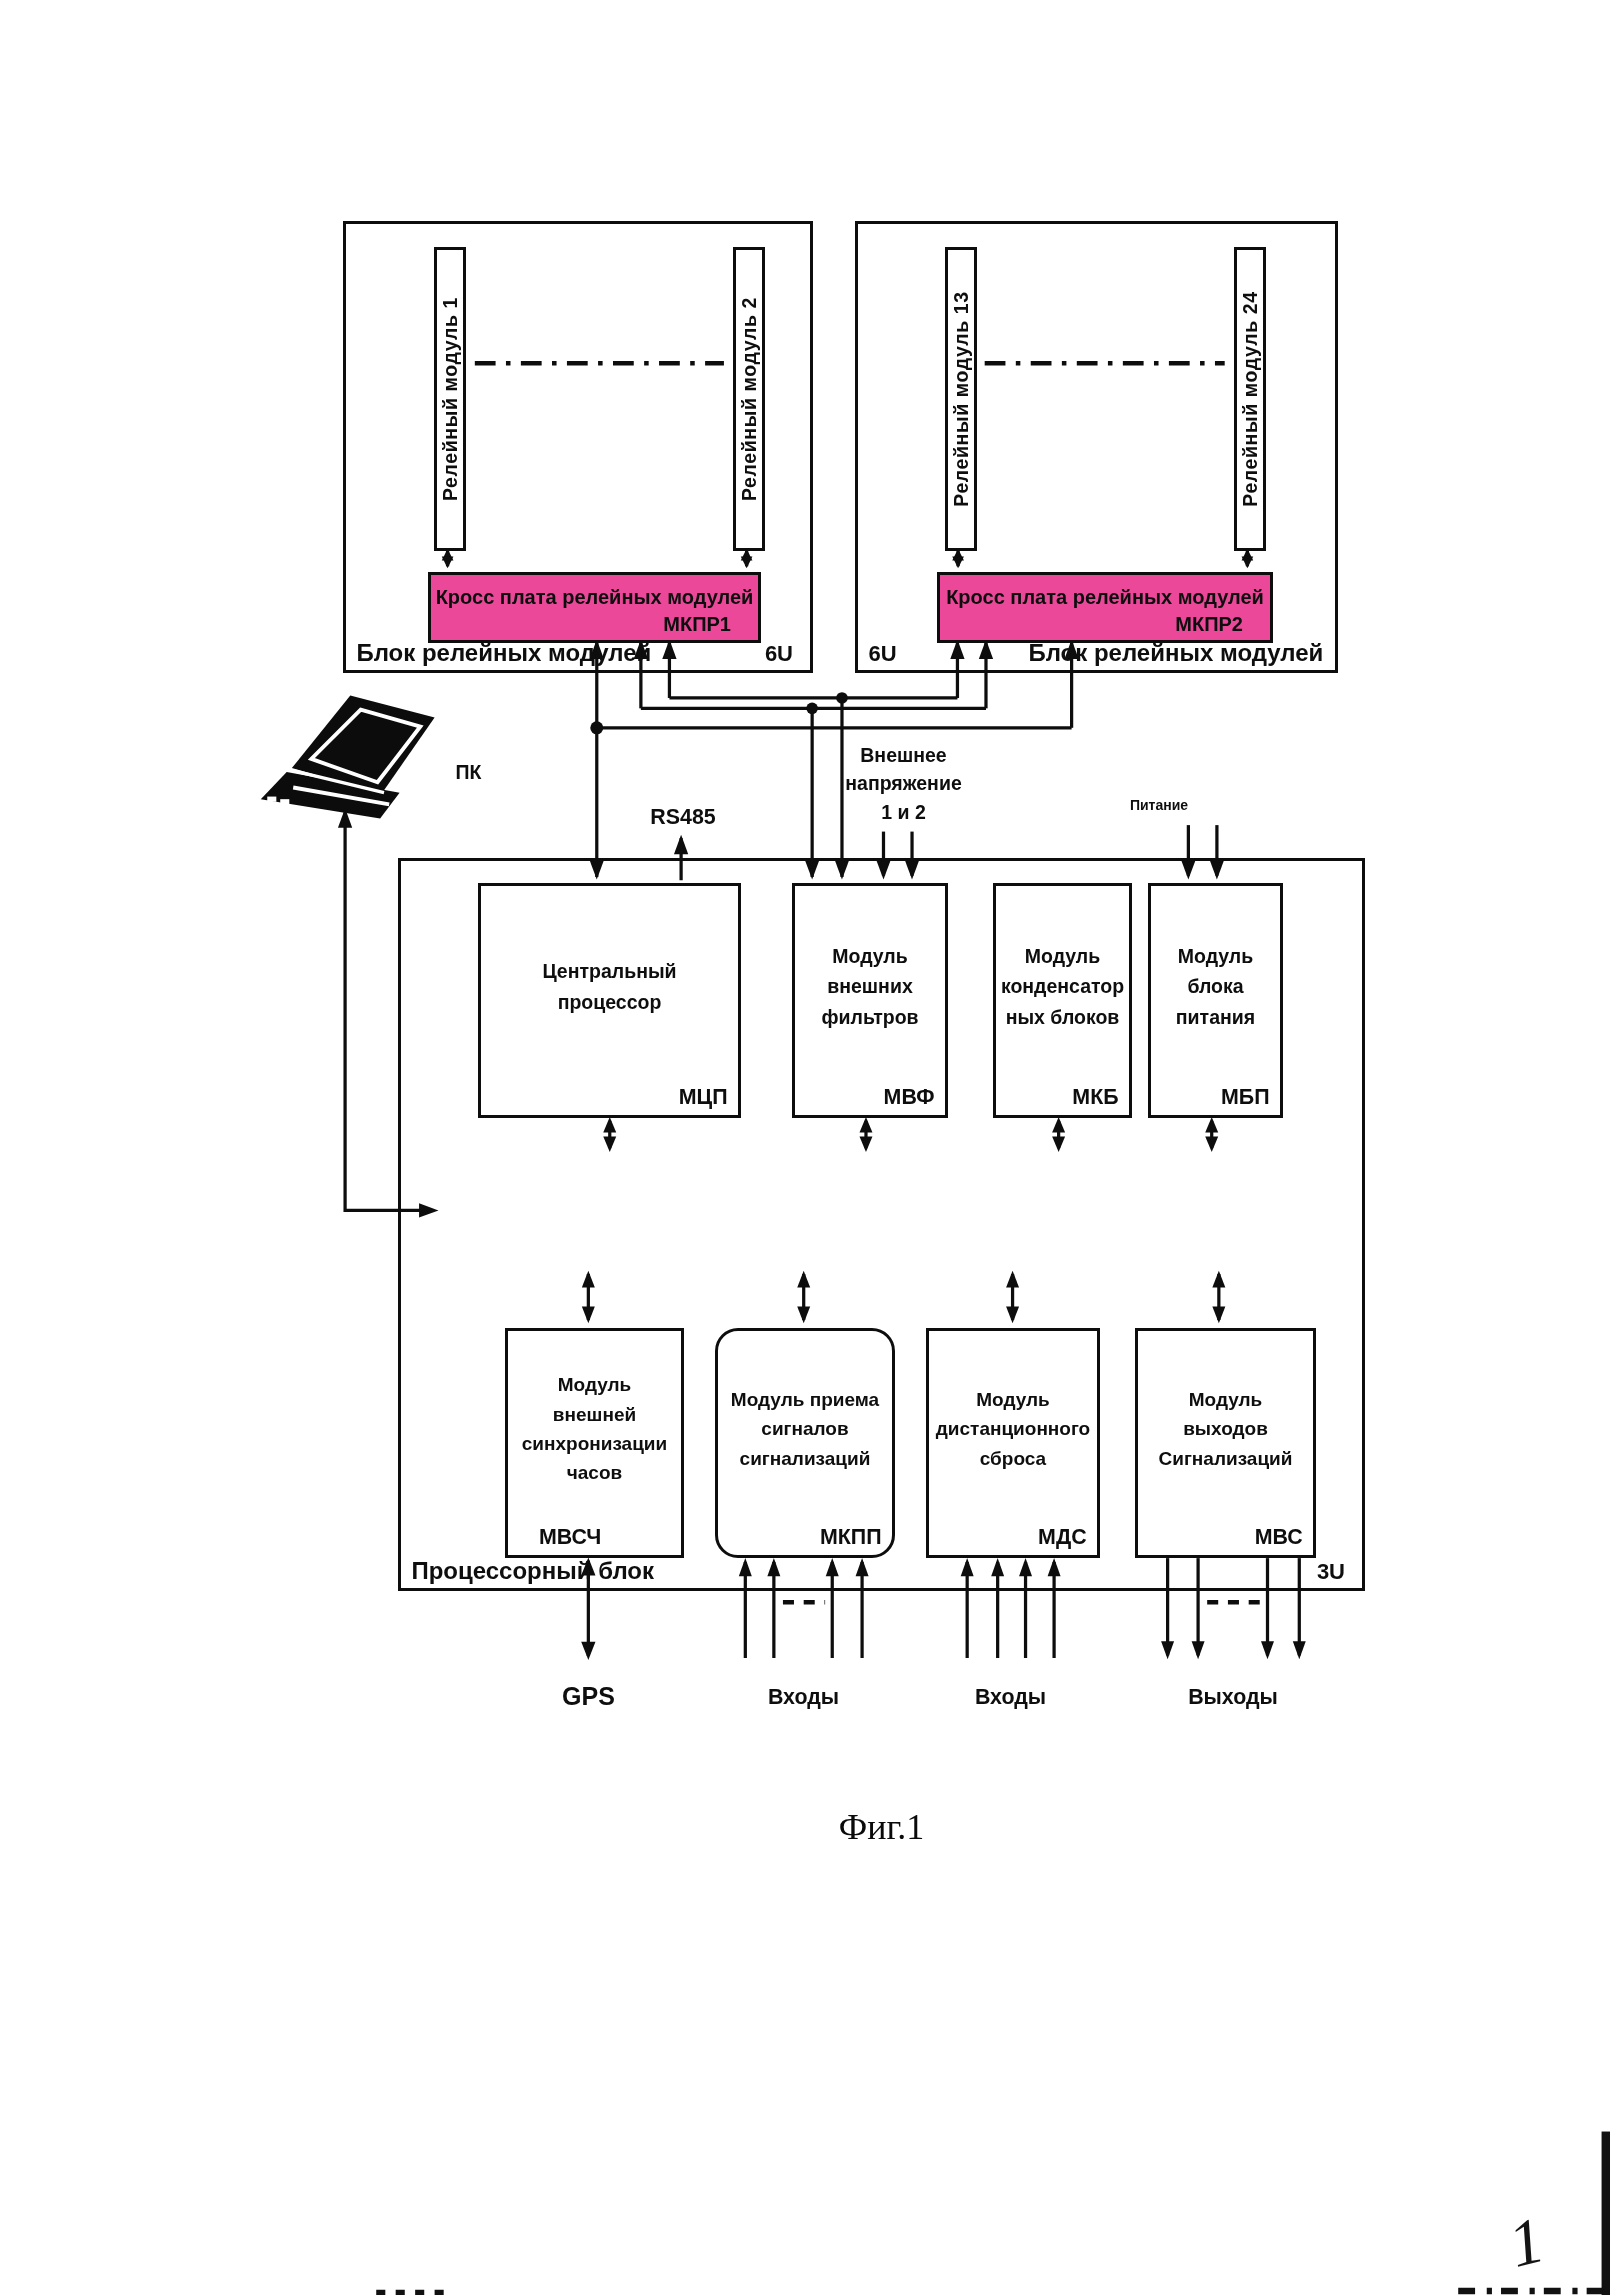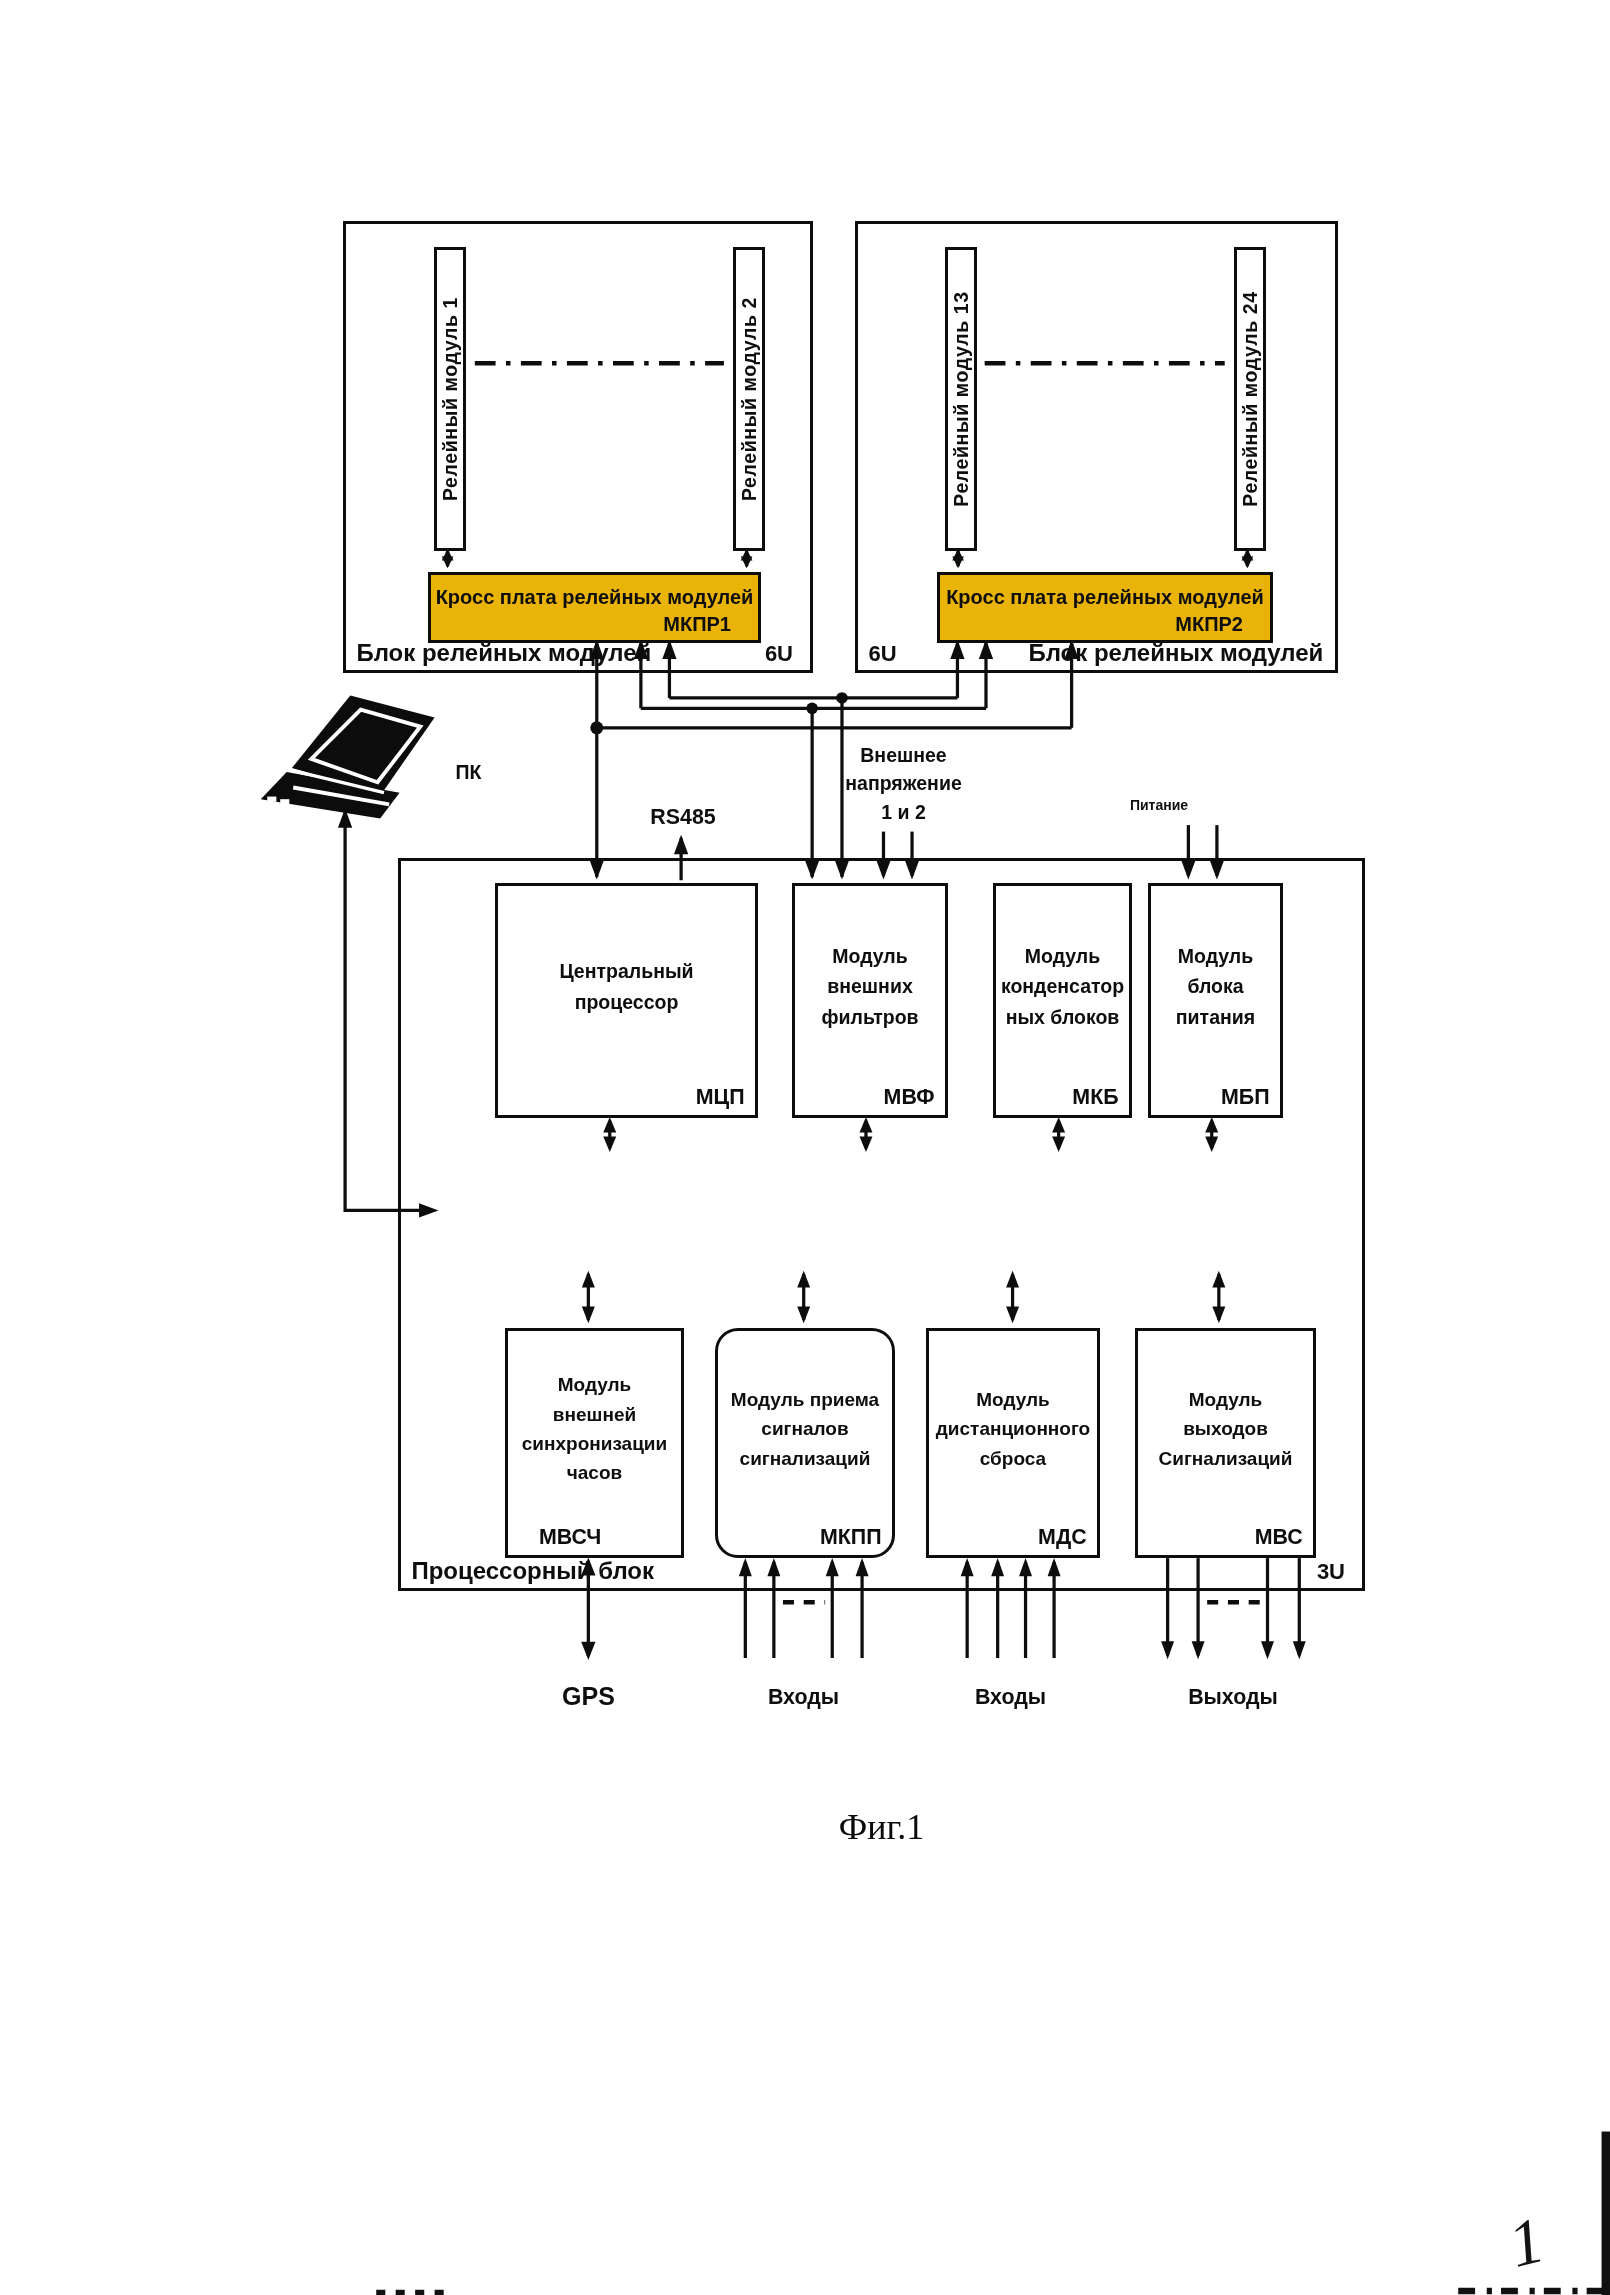--- a/index.html
+++ b/index.html
@@ -16,21 +16,21 @@
     transform:translate(-50%,-50%) rotate(-90deg);
     white-space:nowrap;font-weight:bold;font-size:19.5px;letter-spacing:0.6px;
   }
   .mlabel{
     position:absolute;left:2.6px;right:2.6px;top:17px;bottom:45px;
     display:flex;align-items:center;justify-content:center;text-align:center;
     font-weight:bold;font-size:19.5px;line-height:1.55;white-space:pre-line;
   }
   .mcode{position:absolute;right:10.4px;bottom:5.2px;font-weight:bold;font-size:21.4px;}
   .mcode.left{right:auto;left:31px;}
-  .crossbox{position:absolute;border:3.9px solid #0d0d0d;box-sizing:border-box;background:#eab308;}
+  .crossbox{position:absolute;border:3.9px solid #0d0d0d;box-sizing:border-box;background:#ec4899;}
   .crosslabel{
     position:absolute;left:0;right:0;top:6.5px;bottom:27px;
     display:flex;align-items:center;justify-content:center;
     font-weight:bold;font-size:20px;
   }
   .crosslabel.tall{top:15.6px;bottom:36px;}
   .crosscode{position:absolute;right:27px;bottom:3.9px;font-weight:bold;font-size:20px;}
   .fname{position:absolute;left:10.4px;bottom:3.2px;font-weight:bold;font-size:24px;white-space:nowrap;}
   .fname.right{left:auto;right:11.7px;}
   .fsize{position:absolute;right:17px;bottom:3.2px;font-weight:bold;font-size:22px;}
@@ -242,21 +242,21 @@
 
   <div class="lbl" style="left:446px;top:758px;width:45px;font-size:19.5px;">ПК</div>
   <div class="lbl" style="left:631px;top:802px;width:104px;font-size:21.4px;">RS485</div>
   <div class="lbl" style="left:824px;top:741px;width:159px;font-size:19.5px;">Внешнее
 напряжение
 1 и 2</div>
   <div class="lbl" style="left:1112px;top:795px;width:94px;font-size:14px;">Питание</div>
 
   <div class="frame" style="left:398px;top:858px;width:967px;height:733px;">
 
-    <div class="mod" style="left:94px;top:22px;width:263px;height:235px;">
+    <div class="mod" style="left:77px;top:22px;width:263px;height:235px;">
       <div class="mlabel">Центральный
 процессор</div>
       <div class="mcode">МЦП</div>
     </div>
     <div class="mod" style="left:391px;top:22px;width:156px;height:235px;">
       <div class="mlabel">Модуль
 внешних
 фильтров</div>
       <div class="mcode">МВФ</div>
     </div>

